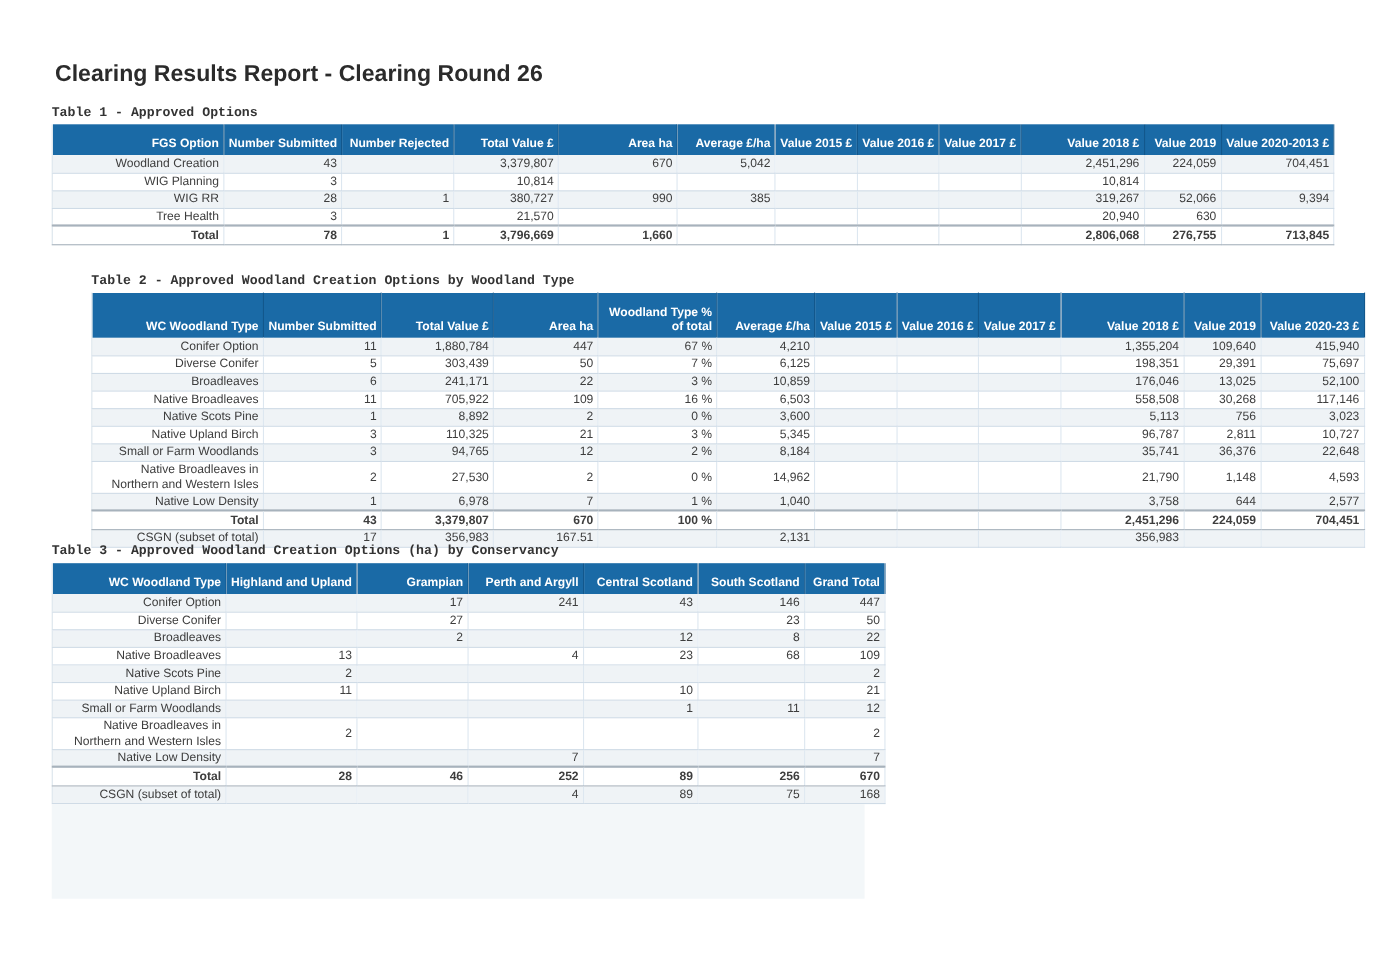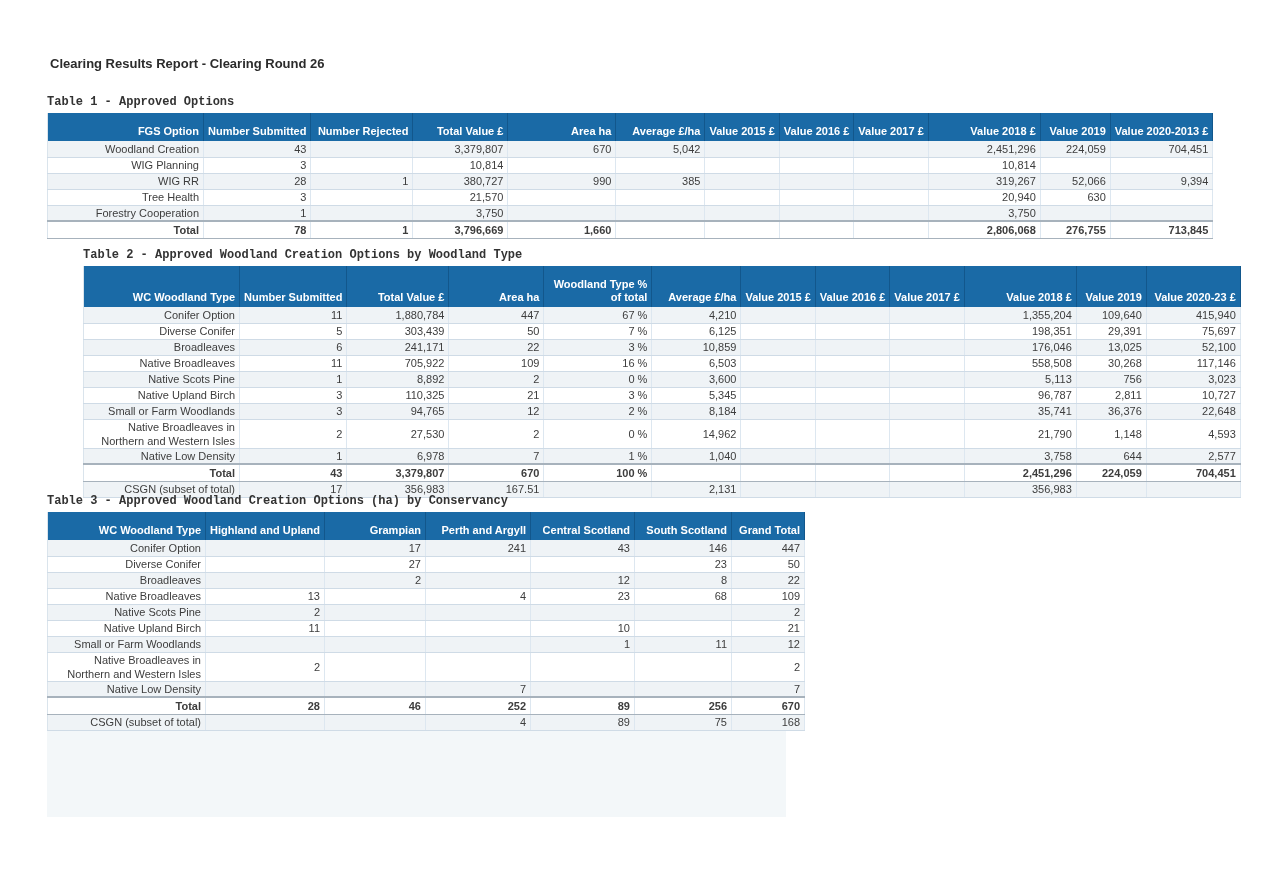--- a/index.html
+++ b/index.html
@@ -1,20 +1,20 @@
 <!DOCTYPE html>
 <html style="--header-bg: #1a6aa6; --header-text: #ffffff; --row-alt: #eff3f6; --empty-area: #f3f7f9;"><head>
 <meta charset="utf-8">
 <style>
   * { margin:0; padding:0; box-sizing:border-box; }
   html,body { background:#ffffff; }
   body { font-family:"Liberation Sans", sans-serif; }
   .page { position:relative; width:1265px; height:889px; overflow:hidden; background:#fff; }
 
-  .report-title { position:absolute; left:50px; top:56px; font-size:13px; font-weight:bold; color:#2b2b2b; }
+  .report-title { position:absolute; left:50px; top:56px; font-size:21px; font-weight:bold; color:#2b2b2b; }
 
   .tbl-block { position:absolute; left:47px; }
   #block1 { top:95px; }
   #block2 { top:248px;margin-left:36px; }
   #block3 { top:494px; }
 
   .tbl-caption { font-size:12px; font-weight:bold; color:#333; margin-bottom:4px;font-family:Liberation Mono, monospace; }
 
   table { border-collapse:collapse; table-layout:fixed; font-size:11px; border-left:1px solid #dae4ec; }
   th {
@@ -128,34 +128,20 @@
             <td>21,570</td>
             <td></td>
             <td></td>
             <td></td>
             <td></td>
             <td></td>
             <td>20,940</td>
             <td>630</td>
             <td></td>
           </tr>
-          <tr class="alt">
-            <td>Forestry Cooperation</td>
-            <td>1</td>
-            <td></td>
-            <td>3,750</td>
-            <td></td>
-            <td></td>
-            <td></td>
-            <td></td>
-            <td></td>
-            <td>3,750</td>
-            <td></td>
-            <td></td>
-          </tr>
           <tr class="total">
             <td>Total</td>
             <td>78</td>
             <td>1</td>
             <td>3,796,669</td>
             <td>1,660</td>
             <td></td>
             <td></td>
             <td></td>
             <td></td>

